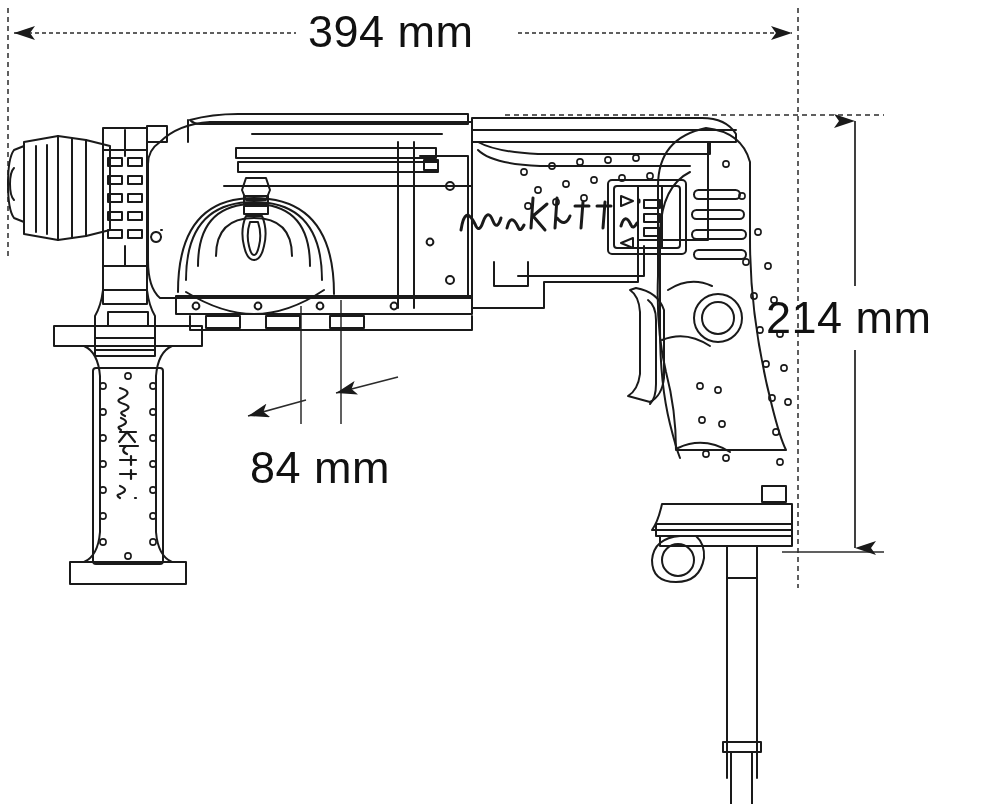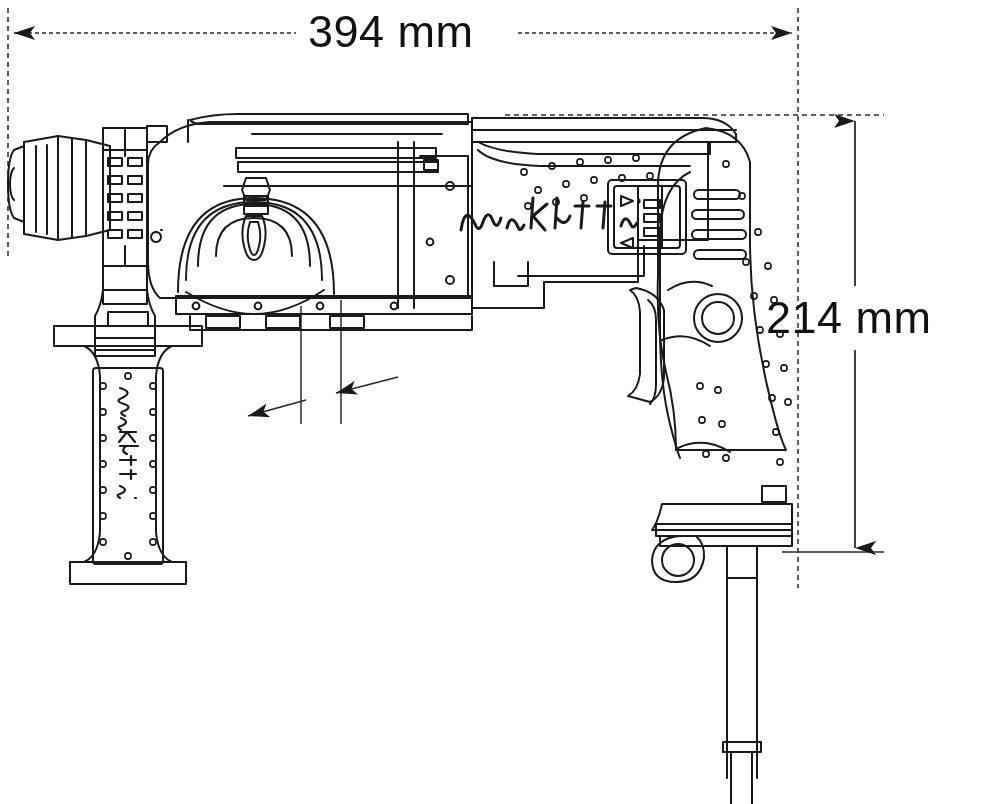--- a/index.html
+++ b/index.html
@@ -299,16 +299,17 @@
         <line x1="727" y1="578" x2="757" y2="578"></line>
         <path d="M723,742 l38,0 l0,10 l-38,0 z"></path>
         <path d="M731,752 l0,52 M752,752 l0,52"></path>
       </g>
 
     </g>
   </svg>
 
   <div class="dimtext" id="t394">394 mm</div>
 
+  <div class="dimtext" id="t84">84 mm</div>
 
   <div class="dimtext" id="t214">214 mm</div>
 
 </div>
 
 </body></html>

